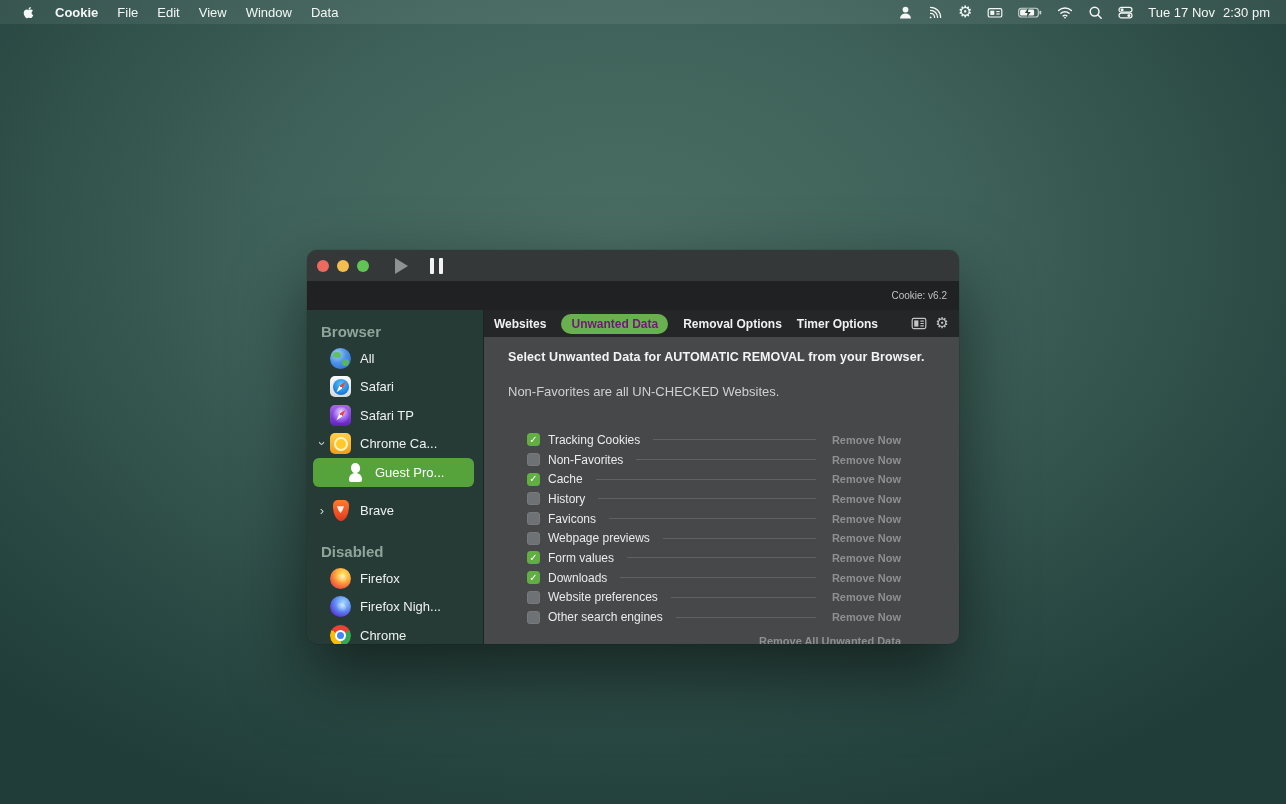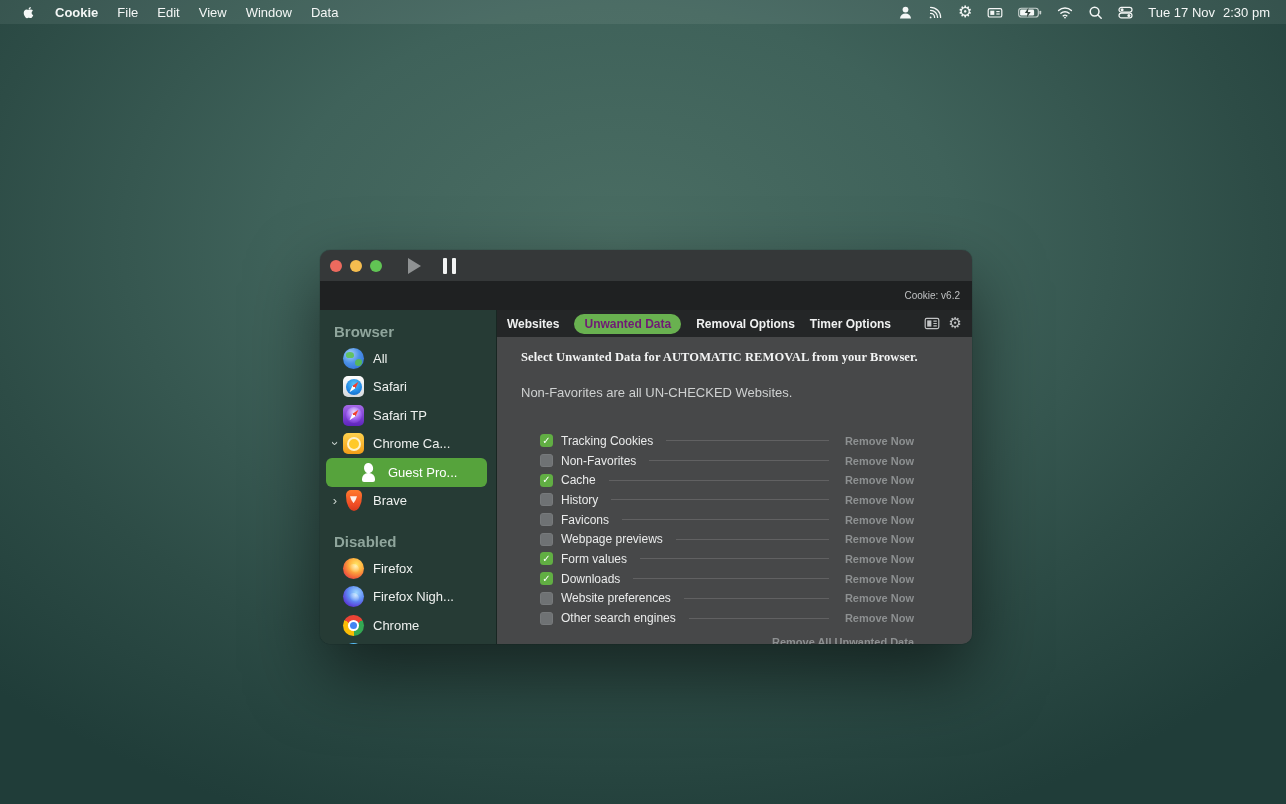--- a/index.html
+++ b/index.html
@@ -19,21 +19,21 @@
   #menubar .apple-logo { display:flex; align-items:center; }
   #menubar .app-name { font-weight:bold; }
   .menu-item { cursor:default; }
   #menubar .right { margin-left:auto; display:flex; align-items:center; gap:15px; padding-right:16px; }
   .status-icon { display:flex; align-items:center; height:16px; }
   .glyph { font-family:"DejaVu Sans",sans-serif; }
   #menubar .clock { display:flex; gap:8px; font-size:13px; }
 
   
   #window {
-    position:absolute; left:320px; top:250px; width:652px; height:394px;
+    position:absolute; left:307px; top:250px; width:652px; height:394px;
     border-radius:10px; overflow:hidden;
     box-shadow:0 30px 70px rgba(0,0,0,0.55), 0 0 1px rgba(0,0,0,0.7);
     display:flex; flex-direction:column;
   }
   #titlebar {
     height:31px; background:#353839; flex:none;
     display:flex; align-items:center; padding-left:10px;
   }
   .traffic { width:12px; height:12px; border-radius:50%; margin-right:8px; flex:none; }
   .t-red   { background:#ec6a5e; }
@@ -58,21 +58,21 @@
   #sidebar {
     width:177px; flex:none; background:#263b35; border-right:1px solid rgba(0,0,0,0.35);
     padding-top:7px; overflow:hidden; position:relative;
   }
   .sb-header { color:#8fa59c; font-size:15px; font-weight:bold; padding:6px 0 4px 14px; }
   .sb-item {
     height:28.5px; display:flex; align-items:center; position:relative;
     padding-left:23px; color:#eef1ef; font-size:13px; cursor:default;
   }
   .sb-item.sb-indent { padding-left:38px; }
-  .sb-item.sb-selected { background:#56a33c; border-radius:6px; margin:0 9px 0 6px; padding-left:32px; color:#fff; }
+  .sb-item.sb-selected { background:#56a33c; border-radius:6px; margin:0 9px 10px 6px; padding-left:32px; color:#fff; }
   .sb-chevron {
     position:absolute; left:10px; color:#c9d3ce; font-size:13px; line-height:1; width:10px; text-align:center;
   }
   .chev-down { transform:rotate(90deg); }
   .sb-label { margin-left:9px; white-space:nowrap; }
   .sb-disabled-gap { height:12px; }
 
   
   .bicon { width:21px; height:21px; border-radius:5px; position:relative; flex:none; }
   .bicon-globe { border-radius:50%; background:radial-gradient(circle at 35% 30%, #a8d0f8 0%, #4a90e8 45%, #2b66cf 100%); }
@@ -112,21 +112,21 @@
   #tabbar {
     height:27px; flex:none; background:#242627; display:flex; align-items:center;
     padding:0 10px; gap:15px; color:#f0f1f1; font-size:12px; font-weight:600;
   }
   .tab { cursor:default; padding:3px 0; }
   .tab-selected { background:#69b150; color:#701a75; padding:3px 10px; border-radius:11px; }
   #tabbar .tab-icons { margin-left:auto; display:flex; align-items:center; gap:9px; color:#c2c4c5; }
   #tabbar .gear-glyph { font-size:15px; line-height:1; }
 
   #content { flex:1; background:#474849; padding:0 24px; color:#eceded; overflow:hidden; }
-  #content h1 { font-size:12.5px; font-weight:bold; color:#f3f4f4; margin-top:13px; letter-spacing:0.1px;font-family:Liberation Serif, serif; }
+  #content h1 { font-size:12.5px; font-weight:bold; color:#f3f4f4; margin-top:13px; letter-spacing:0.1px; }
   #content .sub { font-size:13px; color:#cfd1d1; margin-top:20px; }
 
   #rows { margin-top:31px; padding-left:19px; padding-right:34px; }
   .data-row { height:19.7px; display:flex; align-items:center; }
   .checkbox {
     width:13px; height:13px; border-radius:3.5px; background:#6f7274; flex:none;
     display:flex; align-items:center; justify-content:center;
     font-size:10px; font-weight:bold; color:#fff; line-height:1;
     box-shadow:inset 0 0 0 0.5px rgba(255,255,255,0.12);
   }

